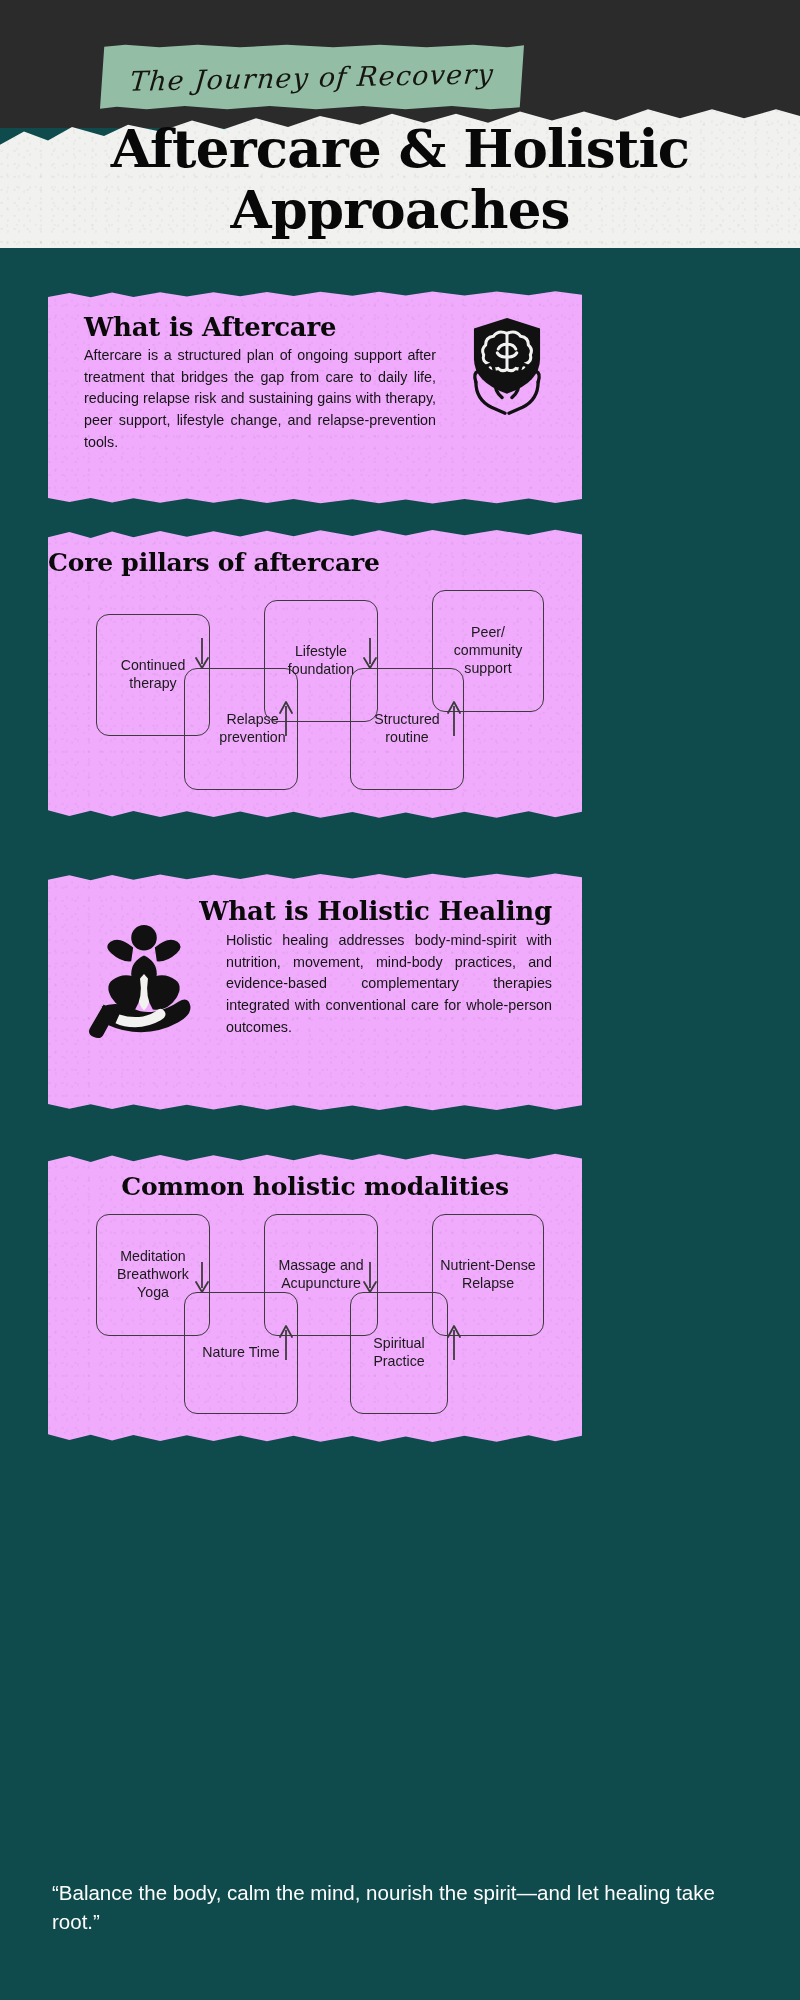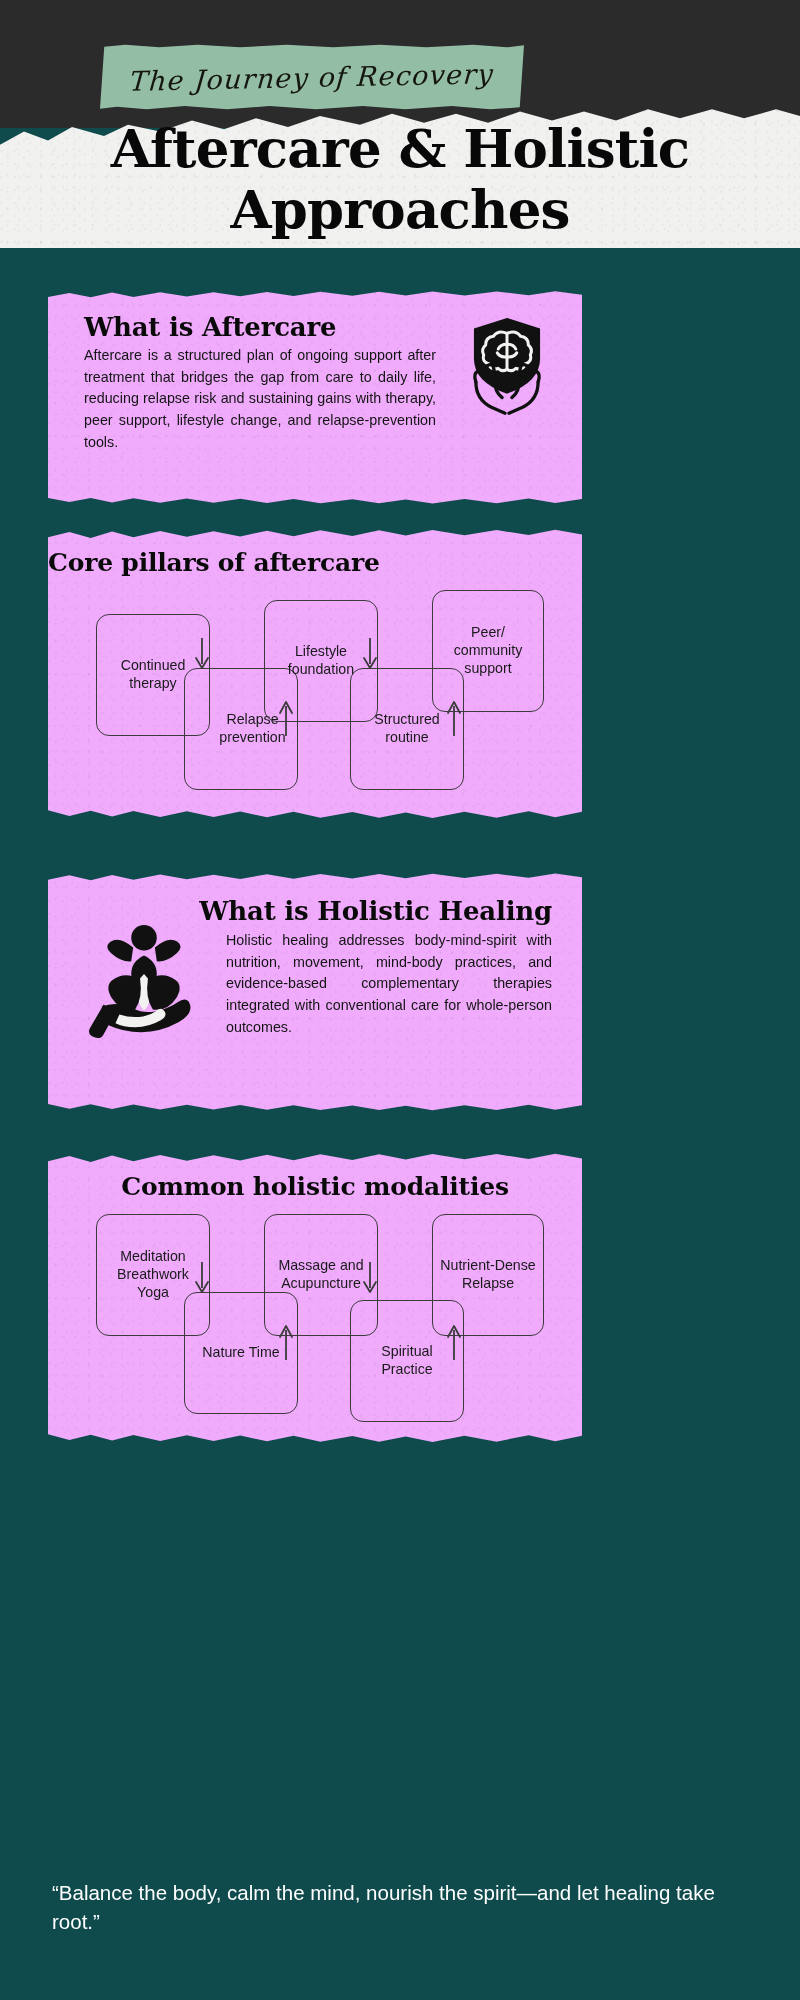--- a/index.html
+++ b/index.html
@@ -334,21 +334,21 @@
       </div>
 
       <div class="fbox" style="left:8px; top:4px; width:114px; height:122px;">
         <span>Meditation Breathwork Yoga</span>
       </div>
 
       <div class="fbox" style="left:176px; top:4px; width:114px; height:122px;">
         <span>Massage and Acupuncture</span>
       </div>
 
-      <div class="fbox" style="left:262px; top:90px; width:114px; height:122px;">
+      <div class="fbox" style="left:262px; top:82px; width:98px; height:122px;">
         <span>Spiritual Practice</span>
       </div>
 
       <div class="fbox" style="left:344px; top:4px; width:112px; height:122px;">
         <span>Nutrient-Dense Relapse</span>
       </div>
 
       <div class="arrow" style="left:104px; top:52px;">
         <svg width="20" height="36" viewBox="0 0 20 36">
           <path d="M10 0 L10 26" stroke="#3b3b3b" stroke-width="1.8" fill="none"></path>

